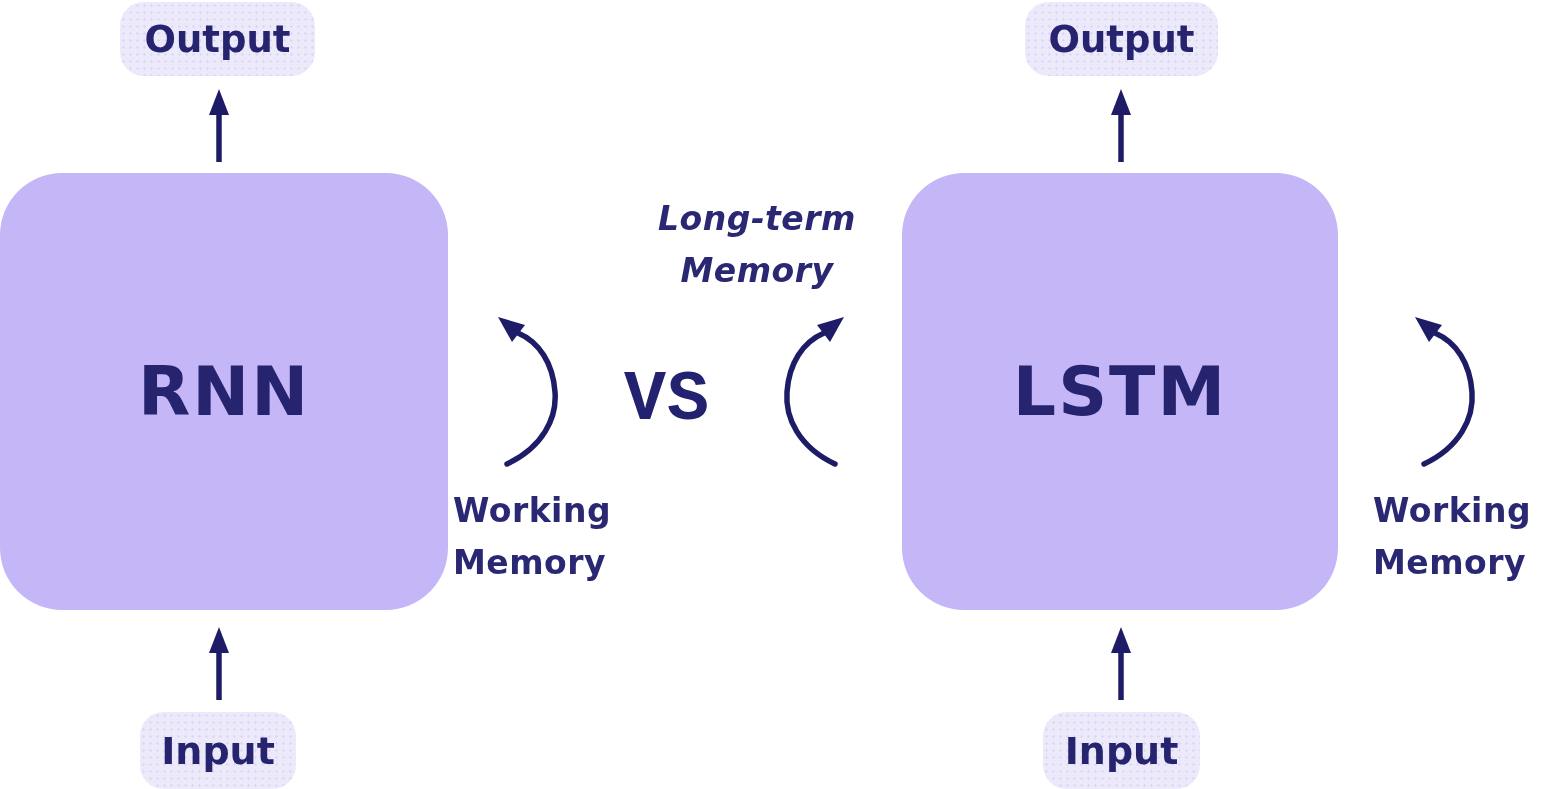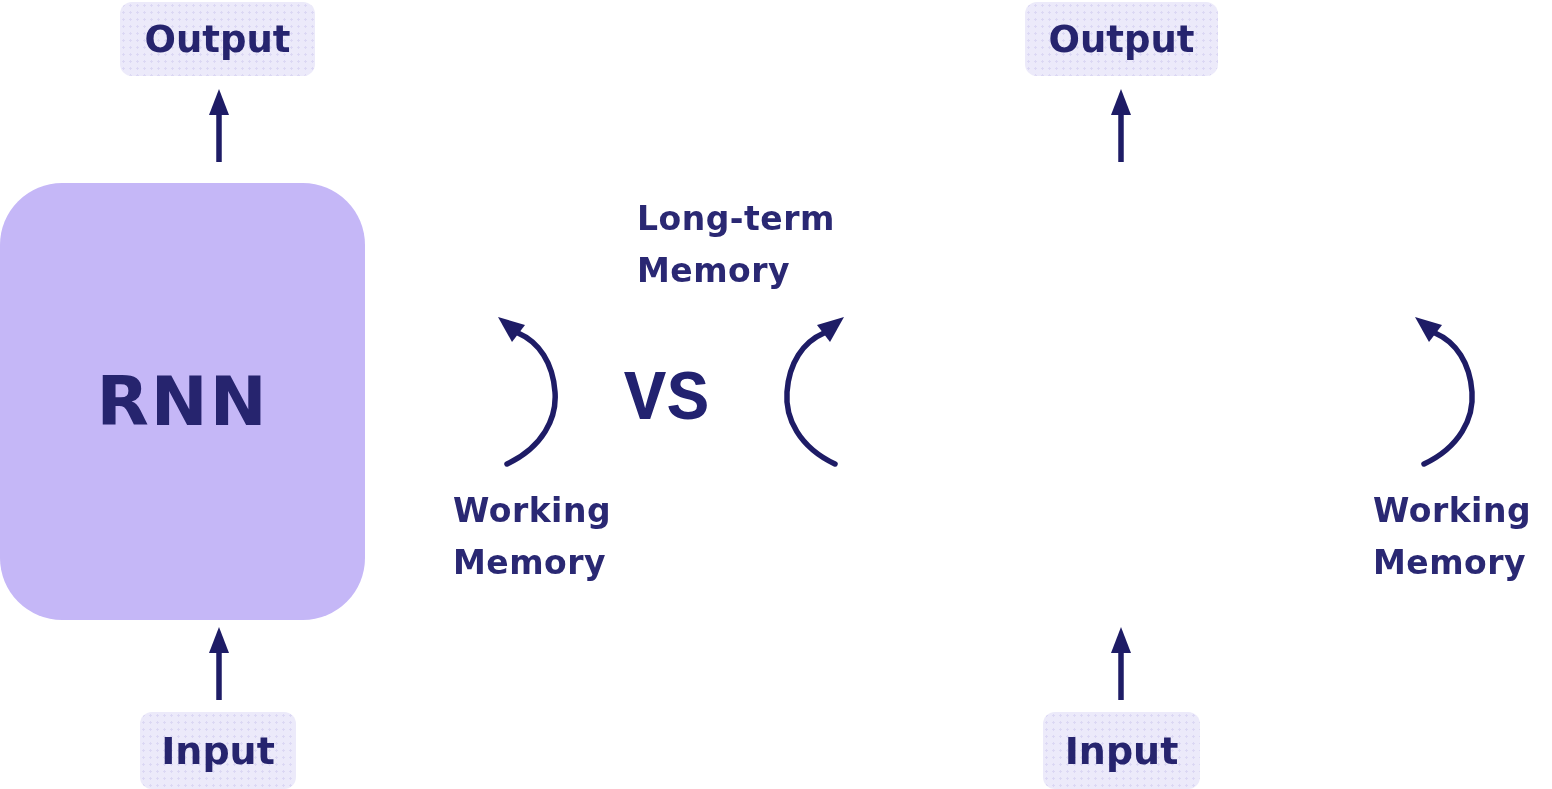--- a/index.html
+++ b/index.html
@@ -13,28 +13,28 @@
   .panel {
     position:absolute;
     background:#C5B7F7;
     border-radius:62px;
     display:flex; align-items:center; justify-content:center;
     color:#26246E;
     font-size:68px;
     font-weight:600;
     letter-spacing:2px;
   }
-  .panel-rnn  { left:0px;   top:173px; width:365px; height:437px;margin-top:10px; }
+  .panel-rnn  { left:0px;   top:173px; width:448px; height:437px; }
   .panel-lstm { left:902px; top:173px; width:436px; height:437px; }
   .pill {
     position:absolute;
     background:#ECEAFA;
     background-image:radial-gradient(rgba(178,168,228,0.28) 1px, transparent 1.4px);
     background-size:7px 7px;
-    border-radius:12px;
+    border-radius:24px;
     display:flex; align-items:center; justify-content:center;
     color:#26246E;
     font-weight:600;
   }
   .pill-output-left  { left:120px;  top:2px;   width:195px; height:74px; font-size:37px; }
   .pill-output-right { left:1025px; top:2px;   width:193px; height:74px; font-size:37px; }
   .pill-input-left   { left:140px;  top:712px; width:156px; height:77px; font-size:38px; }
   .pill-input-right  { left:1043px; top:712px; width:157px; height:77px; font-size:38px; }
   .varrow { position:absolute; width:24px; height:78px; }
   .varrow-out-left { left:207px; top:86px; }
@@ -49,21 +49,21 @@
     position:absolute;
     color:#2A2873;
     font-size:33px;
     font-weight:700;
     line-height:52px;
     letter-spacing:0.5px;
     white-space:nowrap;
   }
   .vlabel-working-left  { left:453px;  top:485px; text-align:left; }
   .vlabel-working-right { left:1373px; top:485px; text-align:left; }
-  .vlabel-longterm { left:637px; top:193px; width:240px; text-align:left; }
+  .vlabel-longterm { left:637px; top:193px; width:240px; text-align:center;font-style:italic; }
   .vs {
     position:absolute;
     left:600px; top:365px; width:134px;
     text-align:center;
     color:#222270;
     font-size:70px;
     font-weight:800;
     letter-spacing:1px;
     line-height:72px;
     font-family:Liberation Mono, monospace;
@@ -120,20 +120,23 @@
 
   <div class="pill pill-output-right">
     <span>Output</span>
   </div>
 
   <svg class="varrow varrow-out-right" viewBox="0 0 24 78">
     <line x1="12" y1="76" x2="12" y2="26" stroke="#1E1C66" stroke-width="5.5"></line>
     <polygon points="12,3 2,29 22,29" fill="#1E1C66"></polygon>
   </svg>
 
+  <div class="panel panel-lstm">
+    <span>LSTM</span>
+  </div>
 
   <svg class="varrow varrow-in-right" viewBox="0 0 24 78">
     <line x1="12" y1="76" x2="12" y2="26" stroke="#1E1C66" stroke-width="5.5"></line>
     <polygon points="12,3 2,29 22,29" fill="#1E1C66"></polygon>
   </svg>
 
   <div class="pill pill-input-right">
     <span>Input</span>
   </div>
 

